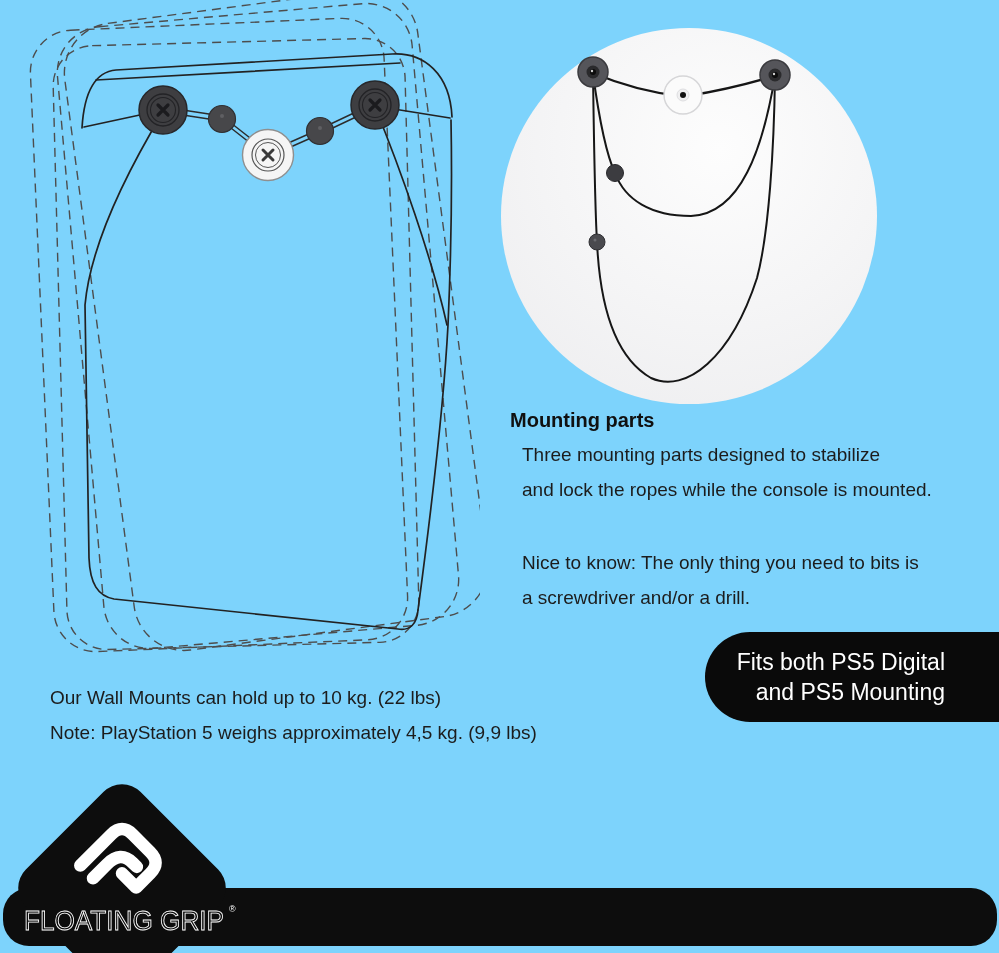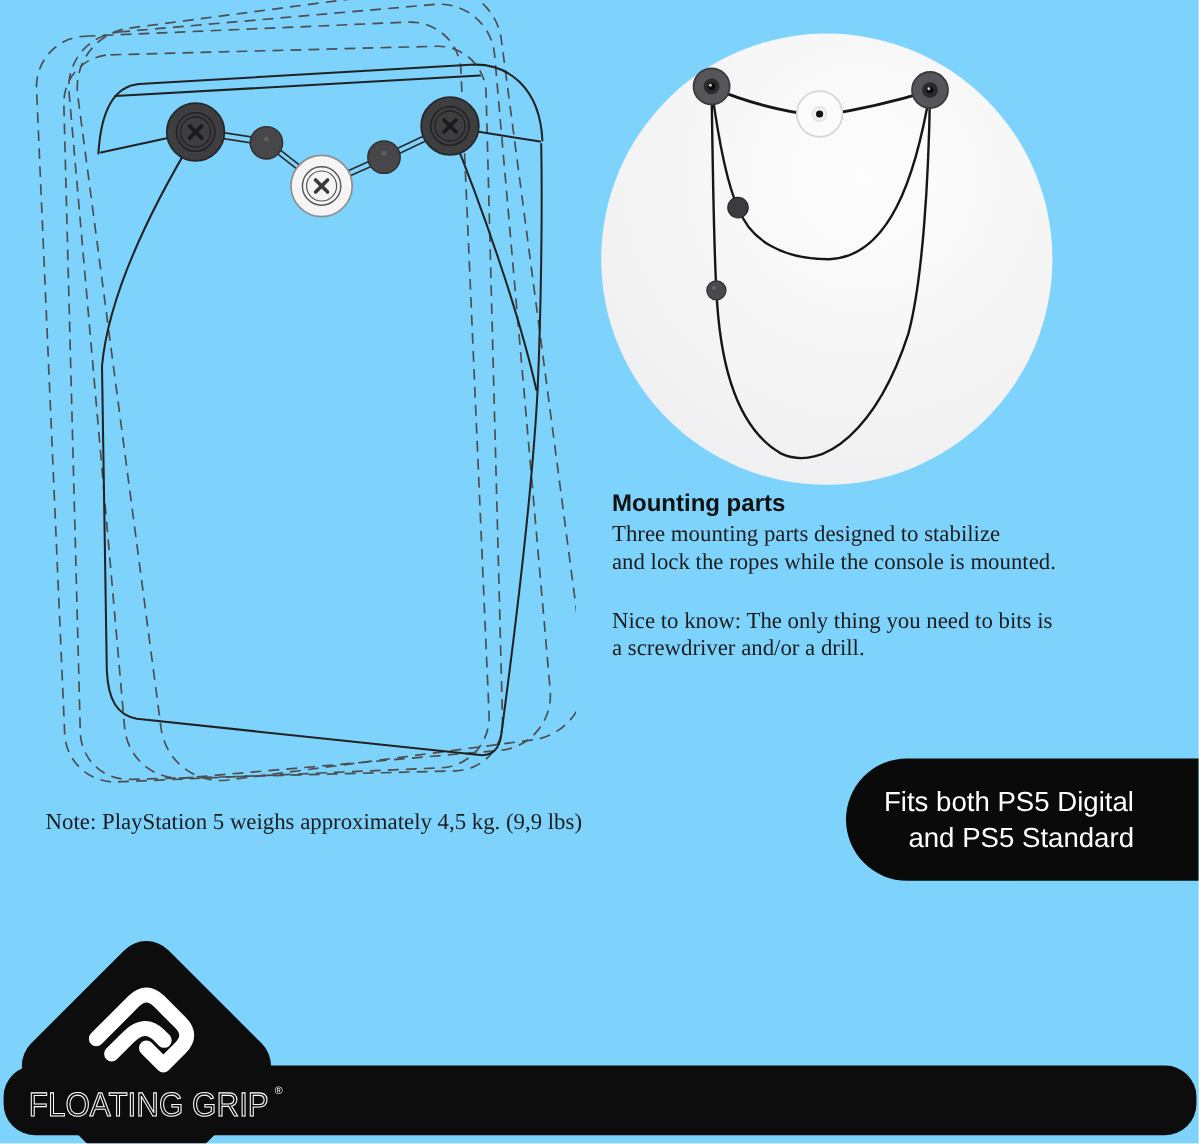--- a/index.html
+++ b/index.html
@@ -7,27 +7,27 @@
          font-family:"Liberation Sans",sans-serif;color:#1a1a1a;}
   .abs{position:absolute;}
 
   
   #wall-photo{left:501px;top:28px;width:376px;height:376px;border-radius:50%;
     background:radial-gradient(circle at 58% 32%, #fdfdfd 0%, #f5f5f6 48%, #ececee 100%);}
   #wall-photo svg{position:absolute;left:0;top:0;}
 
   
   .tblock h3{margin:0 0 3px 0;font-size:20px;font-weight:bold;color:#101010;line-height:23px;}
-  .tblock p{margin:0;font-size:19px;line-height:22.5px;color:#1c1c1c;font-family:Liberation Serif, serif;}
+  .tblock p{margin:12px;font-size:19px;line-height:22.5px;color:#1c1c1c;}
   #right-text{left:510px;top:409px;width:478px;}
   #right-text .gap{height:27px;}
   #left-text{left:38px;top:675px;width:520px;}
 
   
-  #fits-badge{left:705px;top:632px;width:294px;height:102px;background:#0a0a0a;
+  #fits-badge{left:705px;top:632px;width:294px;height:90px;background:#0a0a0a;
     border-radius:53px 0 0 53px;display:flex;flex-direction:column;justify-content:center;
     align-items:flex-end;padding-right:54px;box-sizing:border-box;}
   #fits-badge div{color:#ffffff;font-size:23px;line-height:30px;text-align:right;}
 
   
   #brand-bar{left:3px;top:888px;width:994px;height:58px;background:#0d0d0d;border-radius:26px;}
   #brand-diamond{left:41px;top:807px;width:162px;height:162px;background:#0d0d0d;
     border-radius:26px;transform:rotate(45deg);}
   #brand-glyph{left:60px;top:800px;}
   #brand-wordmark{left:20px;top:896px;}
@@ -138,26 +138,27 @@
   <div class="abs tblock" id="right-text">
     <h3>Mounting parts</h3>
     <p>Three mounting parts designed to stabilize</p>
     <p>and lock the ropes while the console is mounted.</p>
     <div class="gap"></div>
     <p>Nice to know: The only thing you need to bits is</p>
     <p>a screwdriver and/or a drill.</p>
   </div>
 
   <div class="abs tblock" id="left-text">
+    <p>Our Wall Mounts can hold up to 10 kg. (22 lbs)</p>
     <p>Note: PlayStation 5 weighs approximately 4,5 kg. (9,9 lbs)</p>
   </div>
 
   <div class="abs" id="fits-badge">
     <div>Fits both PS5 Digital</div>
-    <div>and PS5 Standard</div>
+    <div>and PS5 Mounting</div>
   </div>
 
   <div class="abs" id="brand-bar"></div>
   <div class="abs" id="brand-diamond"></div>
   <svg class="abs" id="brand-glyph" width="124" height="124" viewBox="0 0 124 124">
     <g transform="translate(62,62) rotate(45)" fill="none" stroke="#ffffff" stroke-width="12.5" stroke-linecap="round" stroke-linejoin="round">
       <path d="M -27,32 L -27,-12 Q -27,-27 -12,-27 L 13,-27 Q 28,-27 28,-12 L 28,8 L 8,8"></path>
       <path d="M -9,32 L -9,12 Q -9,-7 8,-7 L 14,-7"></path>
     </g>
   </svg>

